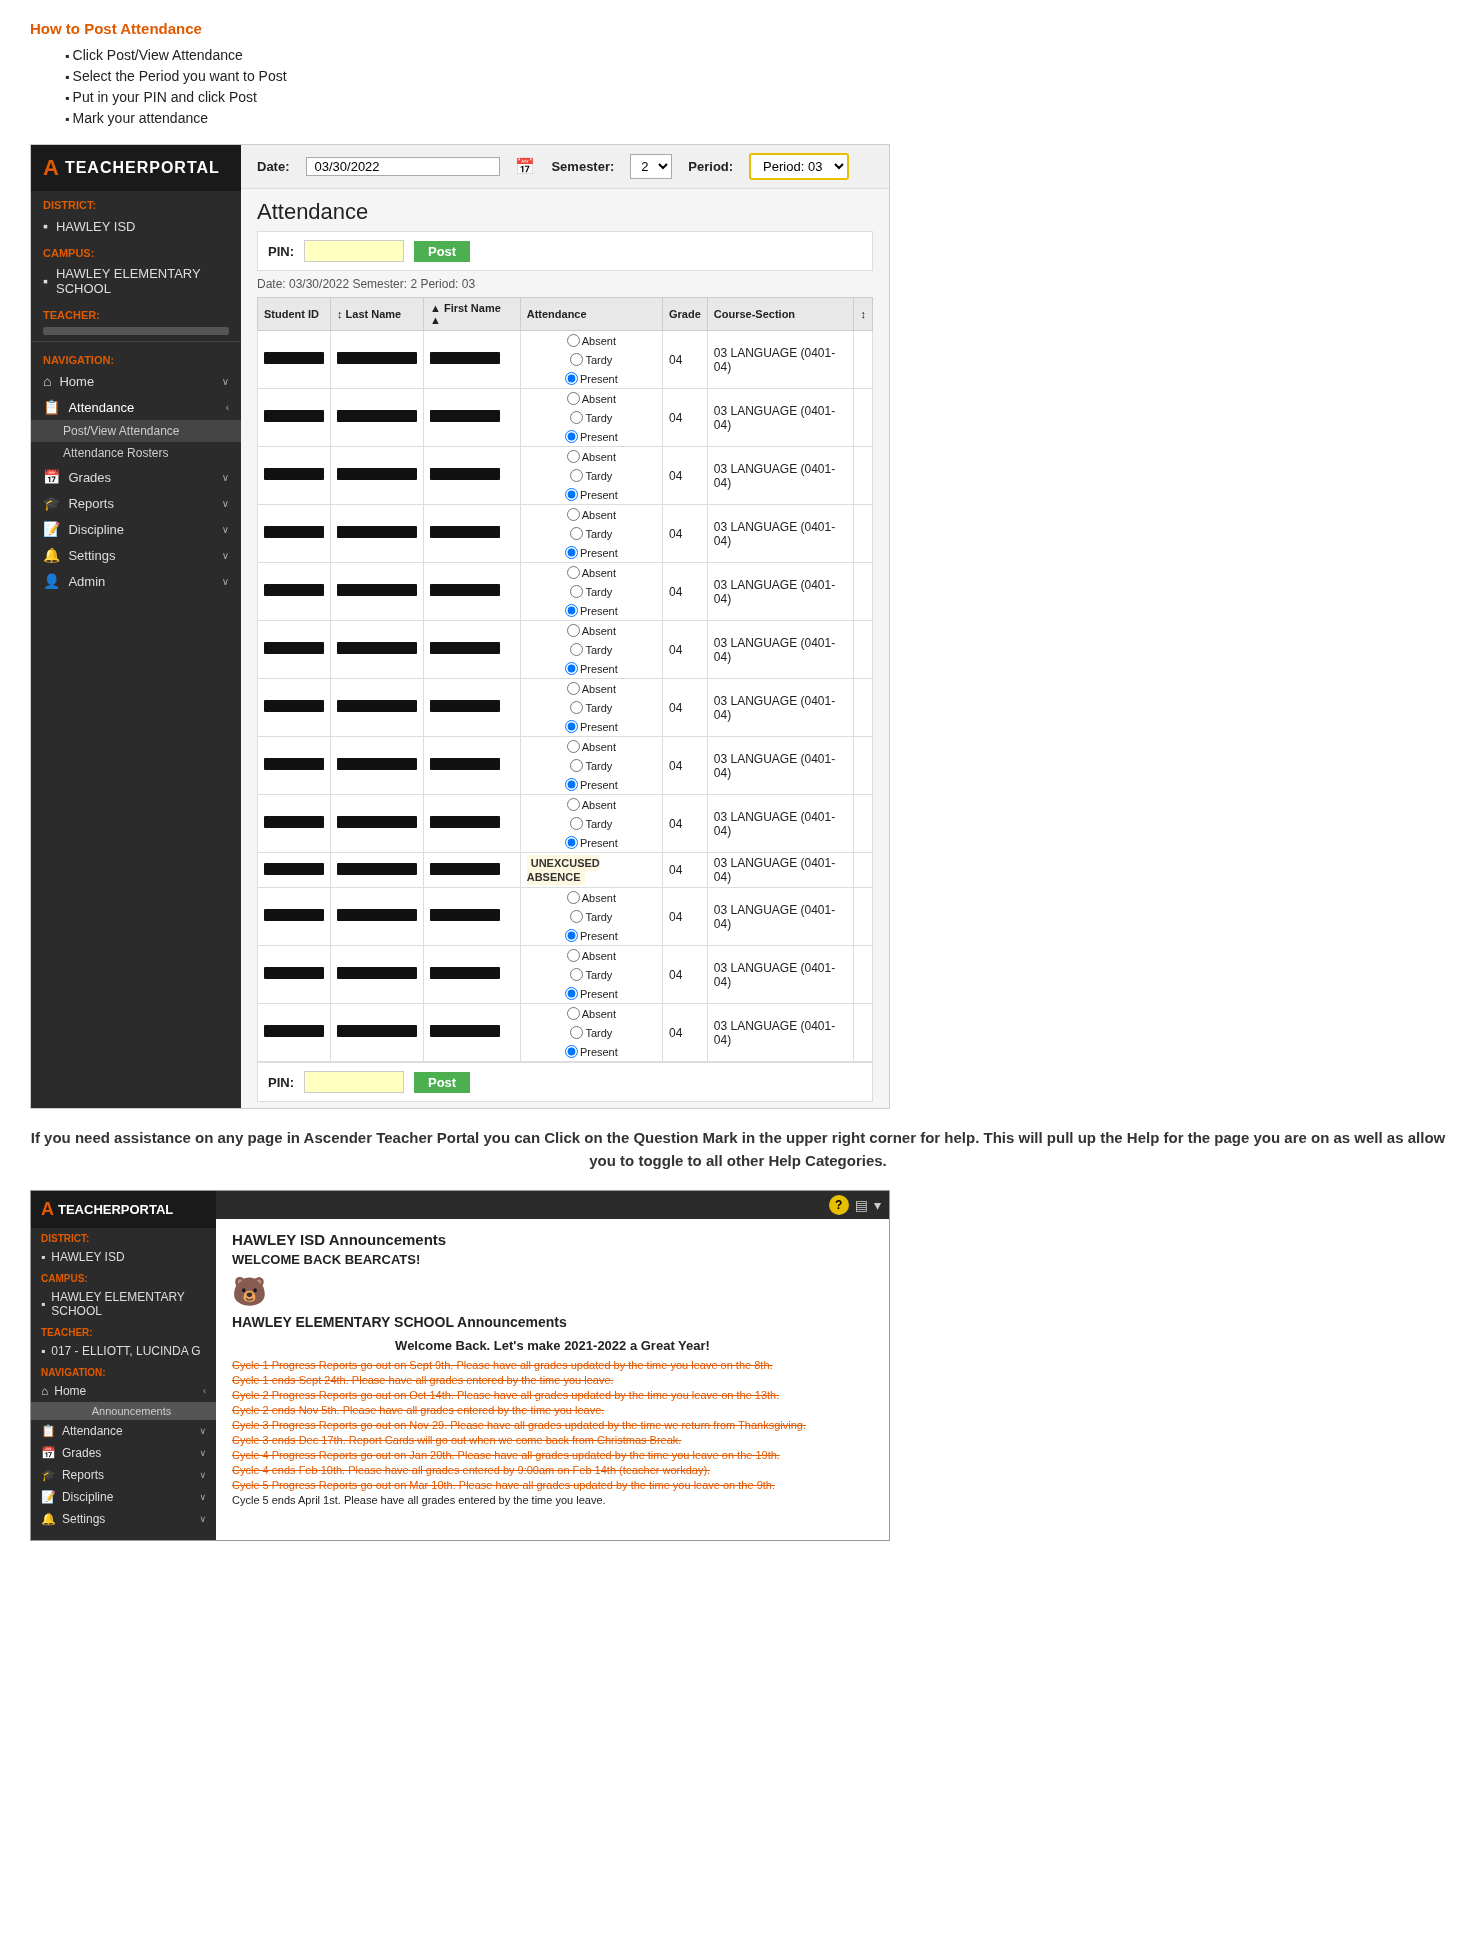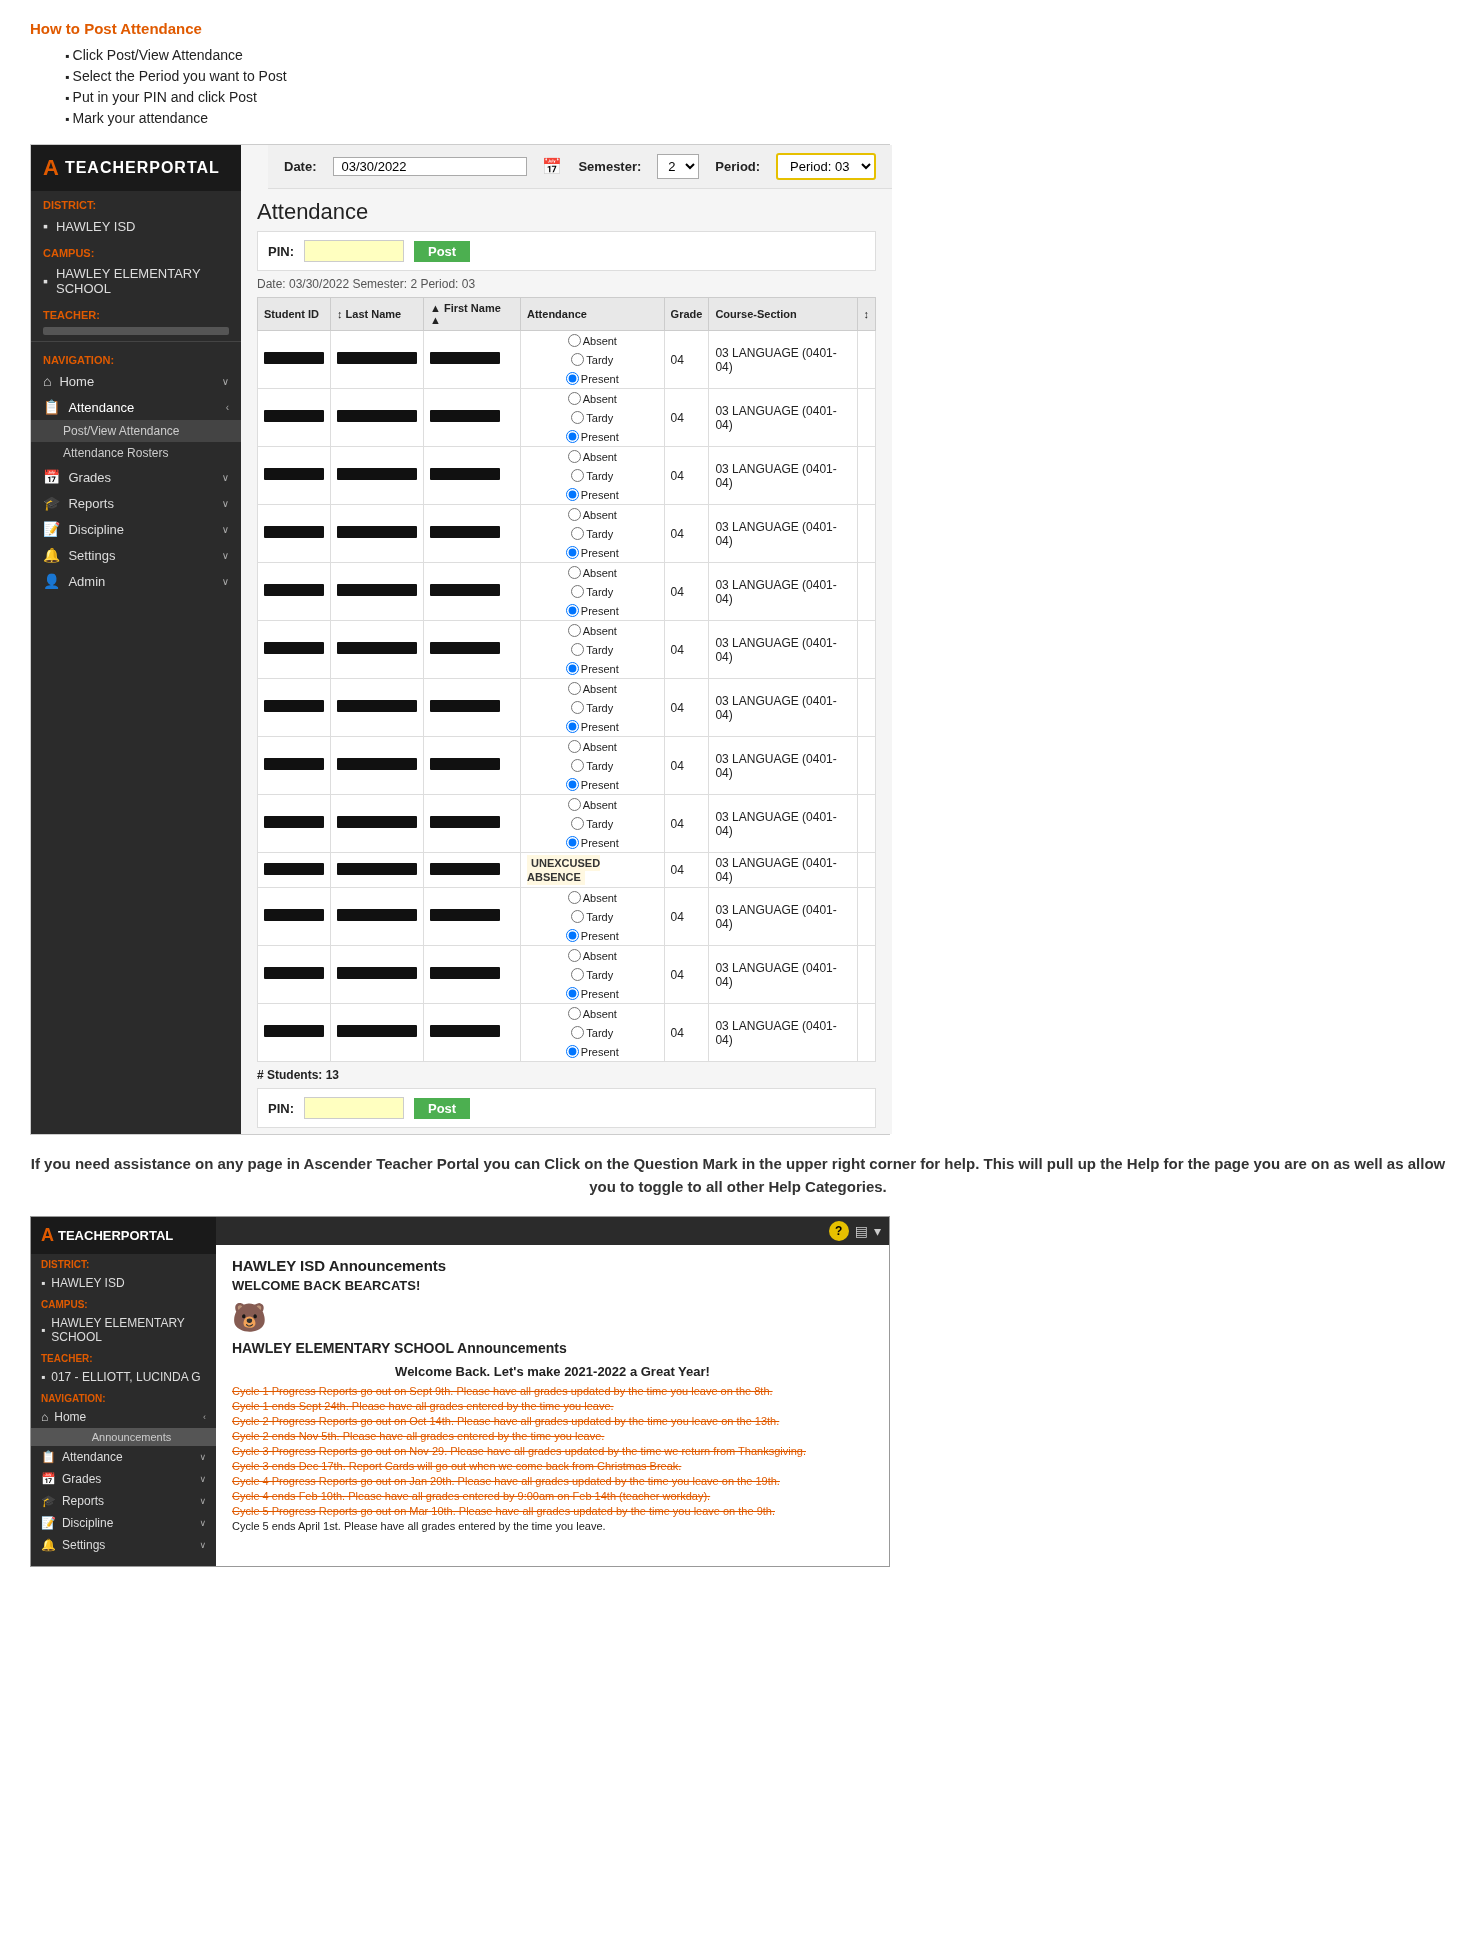--- a/index.html
+++ b/index.html
@@ -23,21 +23,21 @@
     .sidebar-item { display: flex; align-items: center; gap: 8px; padding: 5px 12px; color: #ddd; font-size: 13px; cursor: pointer; }
     .sidebar-item .icon { font-size: 14px; }
     .sidebar-item .arrow { margin-left: auto; font-size: 10px; color: #aaa; }
     .sidebar-sub-item { padding: 4px 12px 4px 32px; color: #ccc; font-size: 12px; cursor: pointer; }
     .sidebar-sub-item.active { background: #444; }
     .sidebar-divider { border: none; border-top: 1px solid #444; margin: 4px 0; }
     .sidebar-teacher-bar { height: 8px; background: #555; margin: 4px 12px 6px 12px; border-radius: 2px; }
 
     
     .main-content { flex: 1; background: #f5f5f5; padding: 0; }
-    .main-top-bar { background: #f0f0f0; padding: 8px 16px; display: flex; align-items: center; gap: 16px; border-bottom: 1px solid #ddd; margin-left: 27px; }
+    .main-top-bar { background: #f0f0f0; padding: 8px 16px; display: flex; align-items: center; gap: 16px; border-bottom: 1px solid #ddd; }
     .main-top-bar label { font-size: 13px; font-weight: bold; }
     .date-input { border: 1px solid #aaa; padding: 1px 8px; font-size: 13px; background: #fff; }
     .cal-icon { font-size: 16px; cursor: pointer; }
     .semester-select { border: 1px solid #aaa; padding: 3px 6px; font-size: 13px; background: #fff; }
     .period-label { font-weight: bold; font-size: 13px; }
     .period-select { border: 2px solid #e6c000; padding: 3px 8px; font-size: 13px; background: #fff; border-radius: 3px; }
     .attendance-title { font-size: 22px; font-weight: normal; padding: 10px 16px 6px 16px; }
 
     
     .pin-bar { background: #fff; margin: 0 16px 6px 16px; padding: 8px 10px; border: 1px solid #ddd; display: flex; align-items: center; gap: 10px; }
@@ -378,21 +378,20 @@
                 <label><input type="radio" name="att-12" style=""> Tardy</label>
                 <label><input type="radio" name="att-12" checked="" style=""> Present</label>
               </div>
             </td>
             <td>04</td>
             <td>03 LANGUAGE (0401-04)</td>
             <td></td>
           </tr>
         </tbody>
     </table>
-    <div class="students-count"># Students: 13</div>
 
     <div class="pin-bar">
       <span class="pin-label">PIN:</span>
       <input class="pin-input" type="password" style="">
       <button class="post-btn">Post</button>
     </div>
   </div>
 </div>
 
 <p class="help-text">If you need assistance on any page in Ascender Teacher Portal you can Click on the Question Mark in the upper right corner for help. This will pull up the Help for the page you are on as well as allow you to toggle to all other Help Categories.</p>

